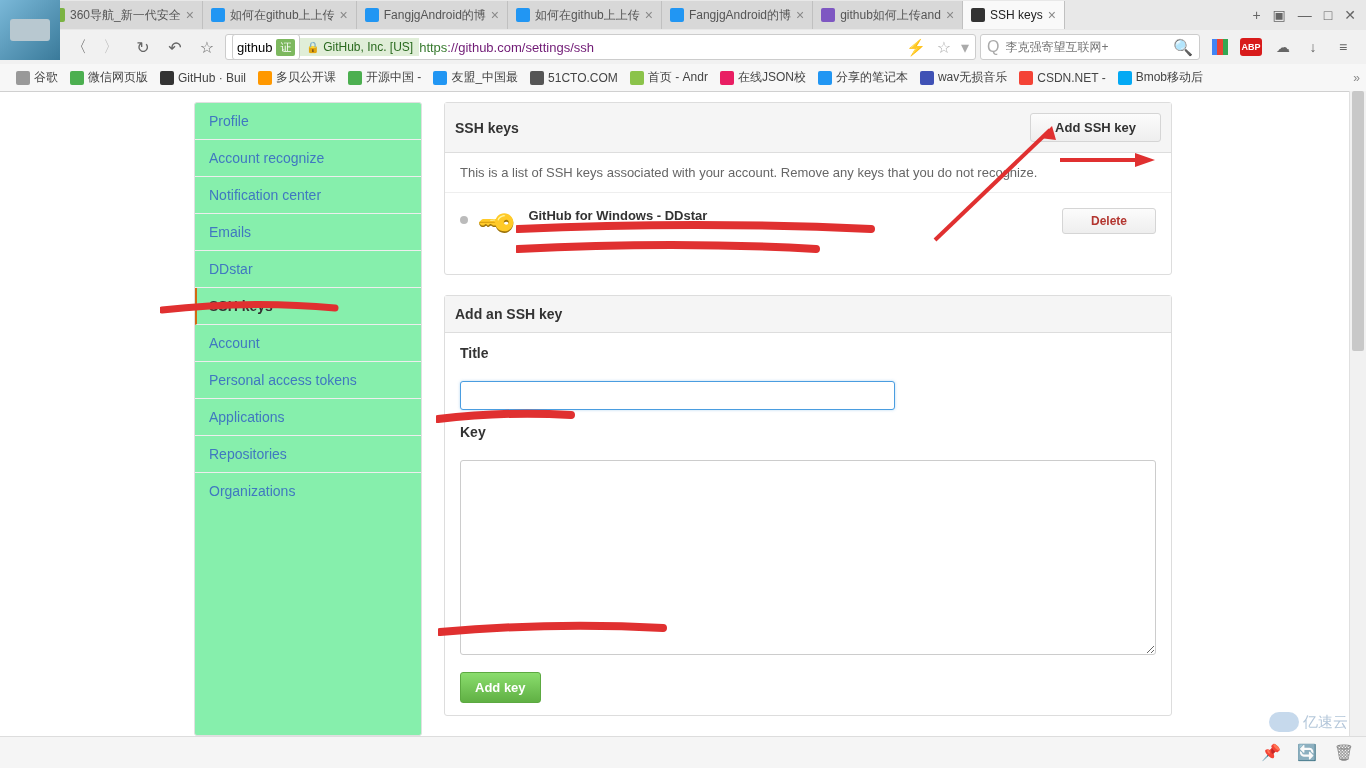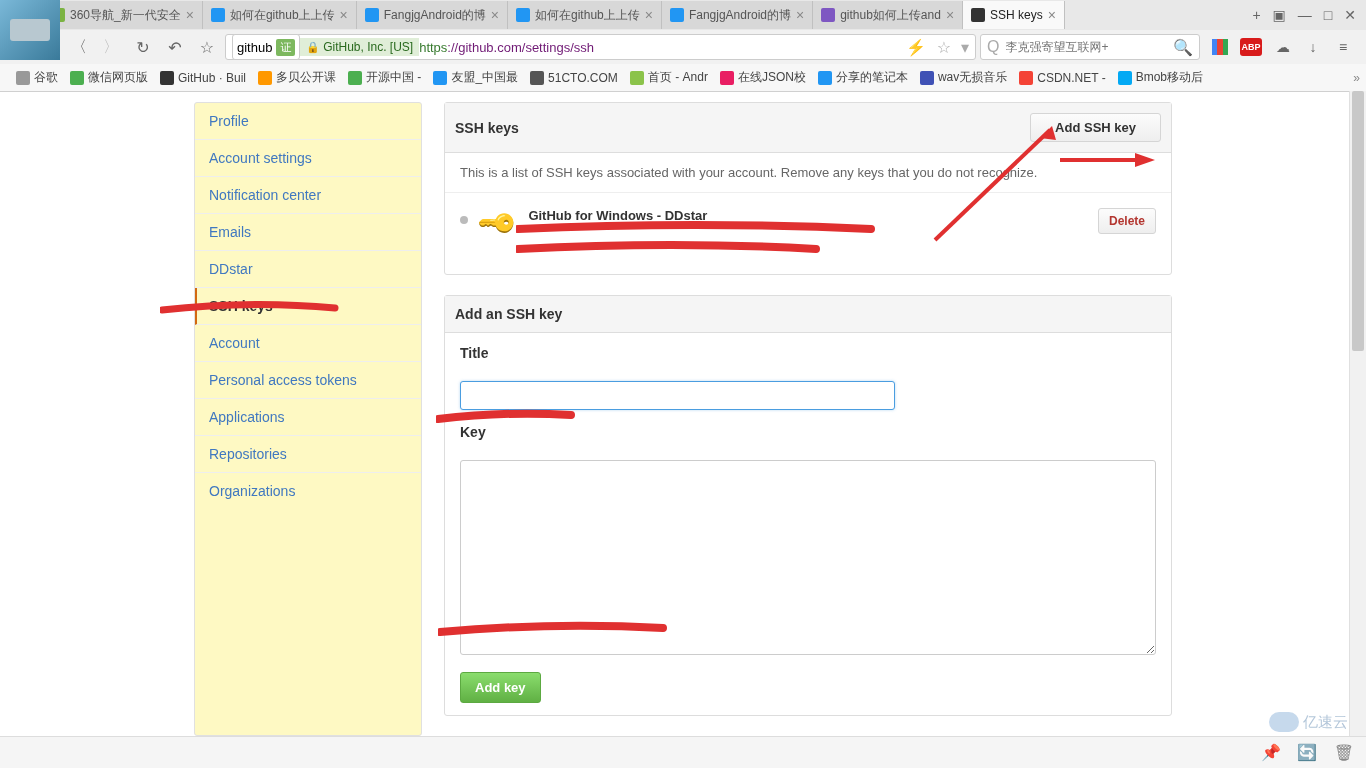--- a/index.html
+++ b/index.html
@@ -38,37 +38,37 @@
 
 .bookmarks-row { display:flex; align-items:center; height:27px; padding:0 6px 0 10px; gap:4px; font-size:12px; color:#444; background:#f7f7f7;}
 .bm { display:flex; align-items:center; gap:4px; padding:0 6px; cursor:pointer; white-space:nowrap;}
 .bm .bico { width:14px; height:14px; border-radius:2px;}
 
 
 .page-wrap { display:flex; justify-content:center; padding-top:10px; position:relative;}
 .scrollbar { position:absolute; right:0; top:91px; bottom:32px; width:17px; background:#f1f1f1; border-left:1px solid #e0e0e0;}
 .scrollbar-thumb { position:absolute; top:0; left:2px; right:2px; height:260px; background:#c8c8c8; border-radius:2px;}
 
-.sidebar { width:228px; border:1px solid #e0e0e0; border-radius:3px; background:#fef9c3; margin-right:22px;}
+.sidebar { width:228px; border:1px solid #e0e0e0; border-radius:3px; background:#86efac; margin-right:22px;}
 .sidebar a { display:block; padding:10px 14px; font-size:14px; color:#4078c0; border-bottom:1px solid #eee; text-decoration:none; cursor:pointer;}
 .sidebar a:last-child { border-bottom:none;}
 .sidebar a.current { color:#333; font-weight:600; border-left:2px solid #d26911; padding-left:12px;}
 
 .main { width:728px;}
 .panel { border:1px solid #ddd; border-radius:3px; margin-bottom:20px; background:#fff;}
 .panel-head { display:flex; align-items:center; justify-content:space-between; padding:10px 10px; background:#f5f5f5; border-bottom:1px solid #ddd;}
 .panel-head h3 { font-size:14px; font-weight:600; color:#333;}
 .btn { background:linear-gradient(#fcfcfc,#eee); border:1px solid #d5d5d5; border-radius:3px; padding:6px 24px; font-size:13px; font-weight:600; color:#333; cursor:pointer;}
 .panel-body { padding:12px 15px; font-size:13px; color:#666;}
 .key-row { display:flex; align-items:flex-start; padding:15px; gap:14px; border-top:1px solid #eee;}
 .dot { width:8px; height:8px; border-radius:50%; background:#bbb; margin-top:8px;}
 .key-ico { font-size:26px; transform:rotate(45deg); color:#666;}
 .key-info { flex:1; font-size:13px;}
 .key-info b { color:#333;}
-.btn-danger { background:linear-gradient(#fcfcfc,#eee); border:1px solid #d5d5d5; color:#b33630; padding:5px 10px; border-radius:3px; font-size:12px; font-weight:600; cursor:pointer;}
+.btn-danger { background:linear-gradient(#fcfcfc,#eee); border:1px solid #d5d5d5; color:#b33630; padding:5px 28px; border-radius:3px; font-size:12px; font-weight:600; cursor:pointer;}
 
 .form-label { font-size:14px; font-weight:600; color:#333; margin-bottom:20px; display:block;}
 .form-input { width:435px; padding:6px 8px; border:1px solid #4a9de0; border-radius:3px; font-size:13px; outline:none; box-shadow:0 0 3px rgba(74,157,224,.4);}
 .form-textarea { width:100%; height:195px; padding:6px 8px; border:1px solid #ccc; border-radius:3px; font-size:13px; resize:vertical; outline:none;}
 .btn-primary { background:linear-gradient(#8add6d,#60b044); border:1px solid #5ca941; color:#fff; padding:7px 14px; border-radius:3px; font-size:13px; font-weight:600; cursor:pointer;}
 
 
 .red-stroke { position:absolute; pointer-events:none; z-index:15;}
 
 
@@ -219,21 +219,21 @@
           <span>Bmob移动后</span>
         </div>
       </div>
     <span style="margin-left:auto; color:#888; cursor:pointer;">»</span>
   </div>
 </div>
 
 <div class="page-wrap">
   <div class="sidebar" id="sidebar">
       <a>Profile</a>
-      <a>Account settings</a>
+      <a>Account recognize</a>
       <a>Notification center</a>
       <a>Emails</a>
       <a>DDstar</a>
       <a class="current">SSH keys</a>
       <a>Account</a>
       <a>Personal access tokens</a>
       <a>Applications</a>
       <a>Repositories</a>
       <a>Organizations</a>
     </div>

